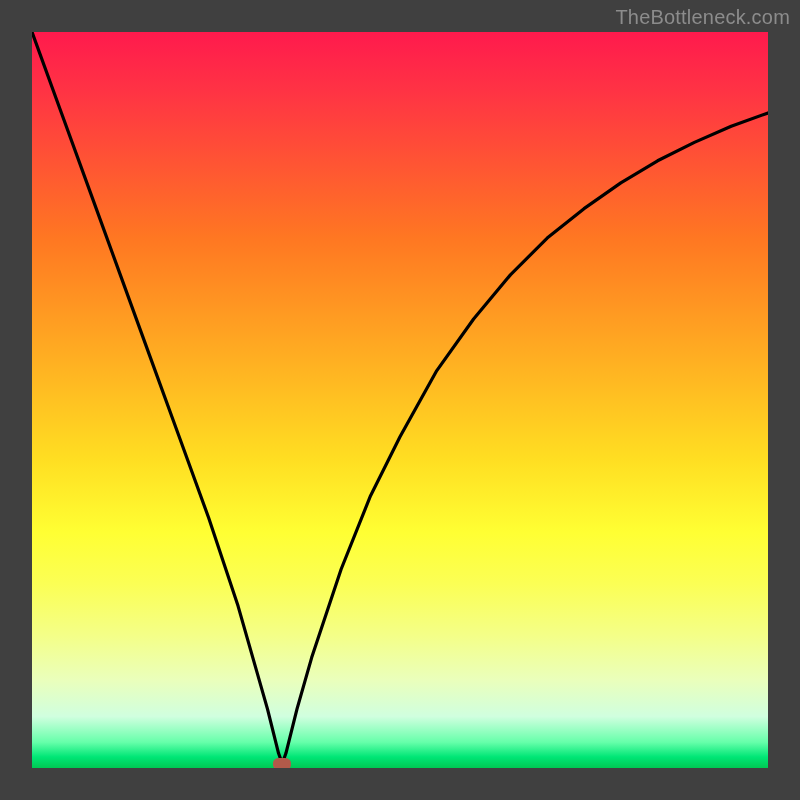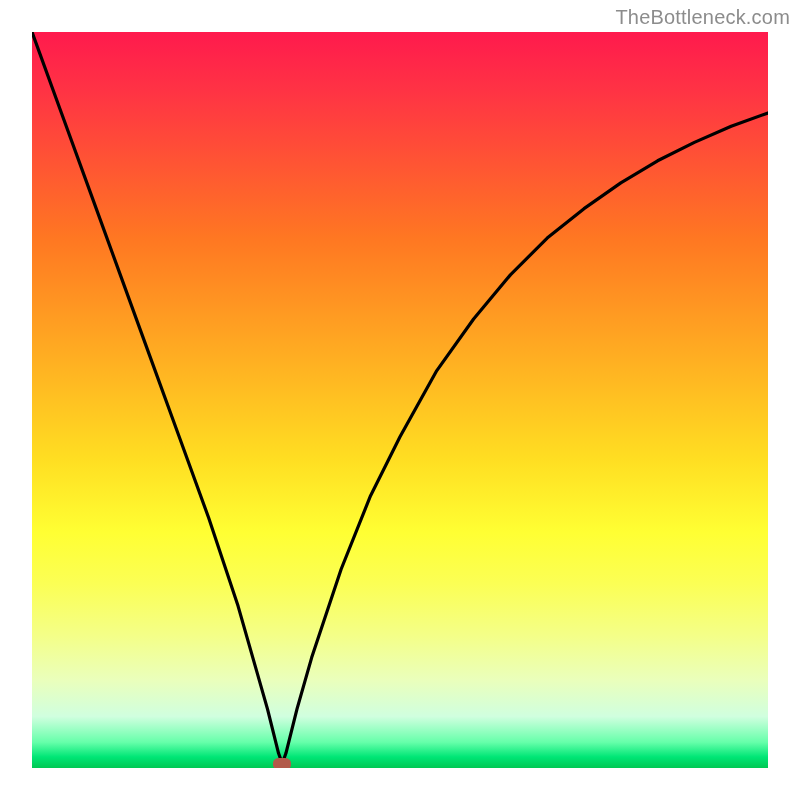--- a/index.html
+++ b/index.html
@@ -3,21 +3,21 @@
 <meta charset="utf-8">
 <style>
   * { margin: 0; padding: 0; box-sizing: border-box; }
   html, body { width: 800px; height: 800px; overflow: hidden; }
   body { background: #000; font-family: Arial, Helvetica, sans-serif; }
 
   .frame {
     position: absolute;
     left: 0; top: 0;
     width: 800px; height: 800px;
-    background: #ffffff;
+    background: #404040;
   }
 
   .plot-area {
     position: absolute;
     left: 32px;
     top: 32px;
     width: 736px;
     height: 736px;
     overflow: hidden;
     background: linear-gradient(to bottom,

